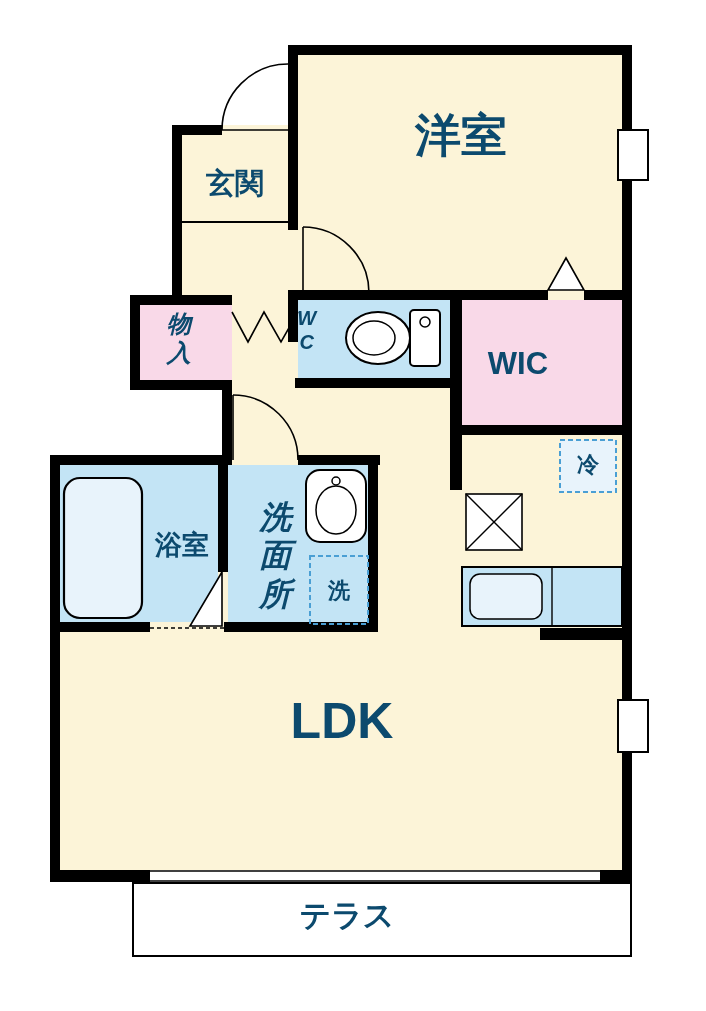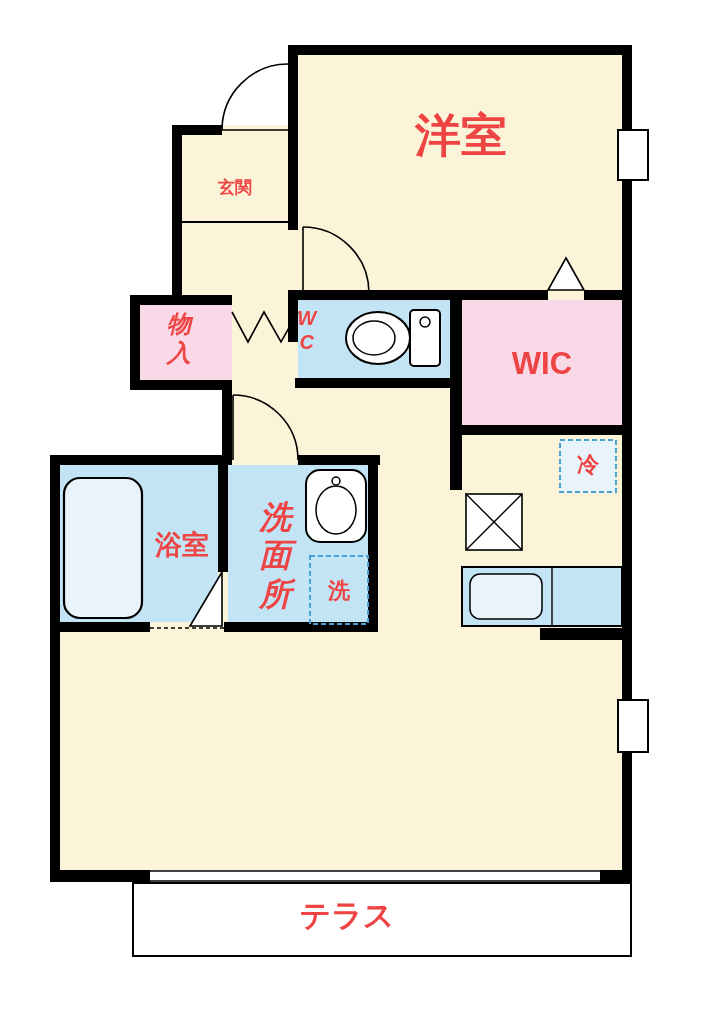--- a/index.html
+++ b/index.html
@@ -1,20 +1,20 @@
 <!DOCTYPE html>
 <html><head>
 <meta charset="utf-8">
 <style>
   html,body{margin:0;padding:0;background:#fff;}
   .canvas{position:relative;width:706px;height:1011px;background:#fff;overflow:hidden;
           font-family:"Liberation Sans","DejaVu Sans",sans-serif;}
   .room{position:absolute;}
   .wall{position:absolute;background:#000;}
-  .lbl{position:absolute;color:#ef4444;font-weight:700;text-align:center;line-height:1.18;}
+  .lbl{position:absolute;color:#0c4a6e;font-weight:700;text-align:center;line-height:1.18;}
   .vert{width:1.08em;word-break:break-all;line-height:1.2;text-align:center;font-style:italic;}
   .cream{background:#FCF4D8;}
   .pink{background:#F9D9E8;}
   .blue{background:#C3E4F5;}
   svg{position:absolute;left:0;top:0;}
   .terrace{position:absolute;left:132px;top:882px;width:496px;height:71px;
            background:#fff;border:2px solid #000;}
 </style>
 </head>
 <body>
@@ -109,34 +109,35 @@
 
     <rect x="150" y="870" width="450" height="12" fill="#fff"></rect>
     <line x1="150" y1="871" x2="600" y2="871" stroke="#000" stroke-width="1.6"></line>
     <line x1="150" y1="881" x2="600" y2="881" stroke="#000" stroke-width="1.6"></line>
   </svg>
 
   <div class="lbl" style="left:298px;top:108px;width:326px;font-size:46px;">
     <div>洋室</div>
   </div>
 
-  <div class="lbl" style="left:182px;top:178px;width:106px;font-size:17px;">玄関</div>
+  <div class="lbl" style="left:182px;top:166px;width:106px;font-size:29px;">玄関</div>
 
   <div class="lbl vert" style="left:166px;top:310px;font-size:24px;">物入</div>
 
   <div class="lbl vert" style="left:296px;top:306px;font-size:20px;">WC</div>
 
-  <div class="lbl" style="left:462px;top:346px;width:160px;font-size:31px;">WIC</div>
+  <div class="lbl" style="left:438px;top:346px;width:160px;font-size:31px;">WIC</div>
 
   <div class="lbl" style="left:560px;top:452px;width:56px;font-size:22px;">冷</div>
 
   <div class="lbl" style="left:140px;top:530px;width:84px;font-size:27px;">浴室</div>
 
   <div class="lbl vert" style="left:258px;top:498px;font-size:32px;">洗面所</div>
 
   <div class="lbl" style="left:310px;top:578px;width:58px;font-size:22px;">洗</div>
 
   <div class="lbl" style="left:60px;top:692px;width:564px;font-size:50px;">
+    <div>LDK</div>
   </div>
 
   <div class="lbl" style="left:132px;top:898px;width:430px;font-size:31px;font-weight:600;">テラス</div>
 
 </div>
 
 </body></html>

